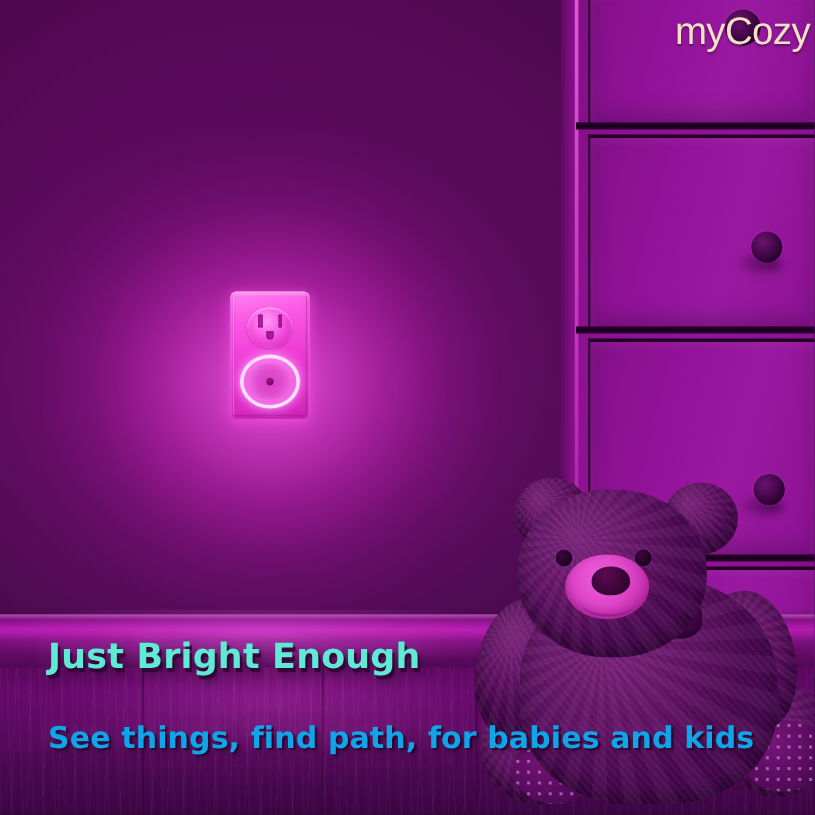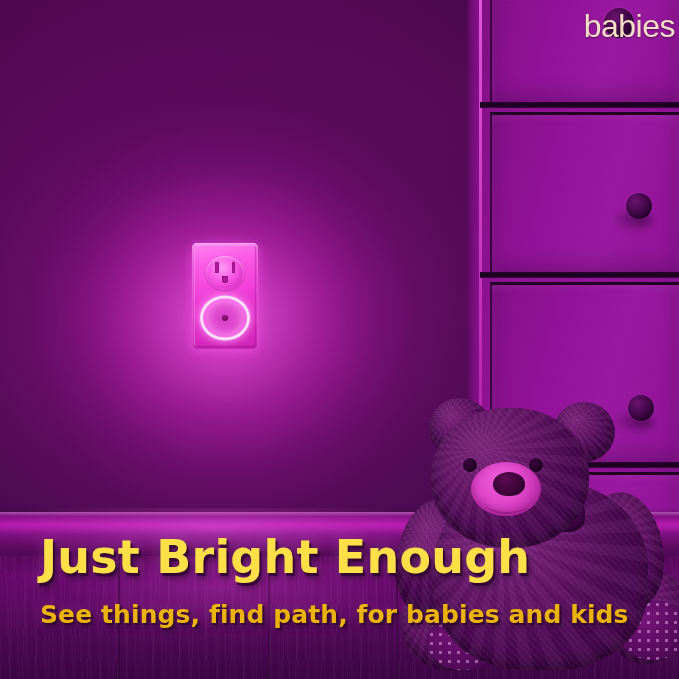--- a/index.html
+++ b/index.html
@@ -235,33 +235,33 @@
   .paw-dots{
     position:absolute;inset:0;border-radius:50%;
     background-image:radial-gradient(rgba(255,190,252,0.55) 1.4px, rgba(0,0,0,0) 1.6px);
     background-size:9px 9px;opacity:.85;
   }
 
   
   .headline{
     position:absolute;left:40px;top:530px;
     font-family:"DejaVu Sans", sans-serif;
-    font-weight:700;font-size:46px;letter-spacing:0.2px;
-    color:#fde047;
+    font-weight:700;font-size:29px;letter-spacing:0.2px;
+    color:#5eead4;
     text-shadow:
       2px 3px 0 rgba(48,2,52,0.85),
       3px 5px 7px rgba(30,0,34,0.65),
       0 0 16px rgba(255,150,250,0.25);
     white-space:nowrap;
   }
   .subhead{
     position:absolute;left:40px;top:600px;
     font-family:"DejaVu Sans", sans-serif;
     font-weight:700;font-size:25px;letter-spacing:0.1px;
-    color:#eab308;
+    color:#0ea5e9;
     text-shadow:
       2px 2px 0 rgba(48,2,52,0.85),
       2px 4px 6px rgba(26,0,30,0.7),
       0 0 14px rgba(255,150,250,0.22);
     white-space:nowrap;
   }
 </style>
 </head>
 <body>
 
@@ -290,21 +290,21 @@
     </div>
     <div class="drawer-gap" style="top:462px;"></div>
 
     <div class="drawer" style="top:472px;height:90px;"></div>
   </div>
 
   <div class="knob" style="left:604px;top:8px;width:30px;height:30px;"></div>
 
   <div class="logo">
     <div class="logo-row">
-      <span class="logo-my">babies</span>
+      <span class="logo-my">myCozy</span>
     </div>
   </div>
 
   <div class="baseboard">
     <div class="baseboard-top"></div>
   </div>
   <div class="baseboard-glow"></div>
 
   <div class="floor">
     <div class="floor-grain"></div>

